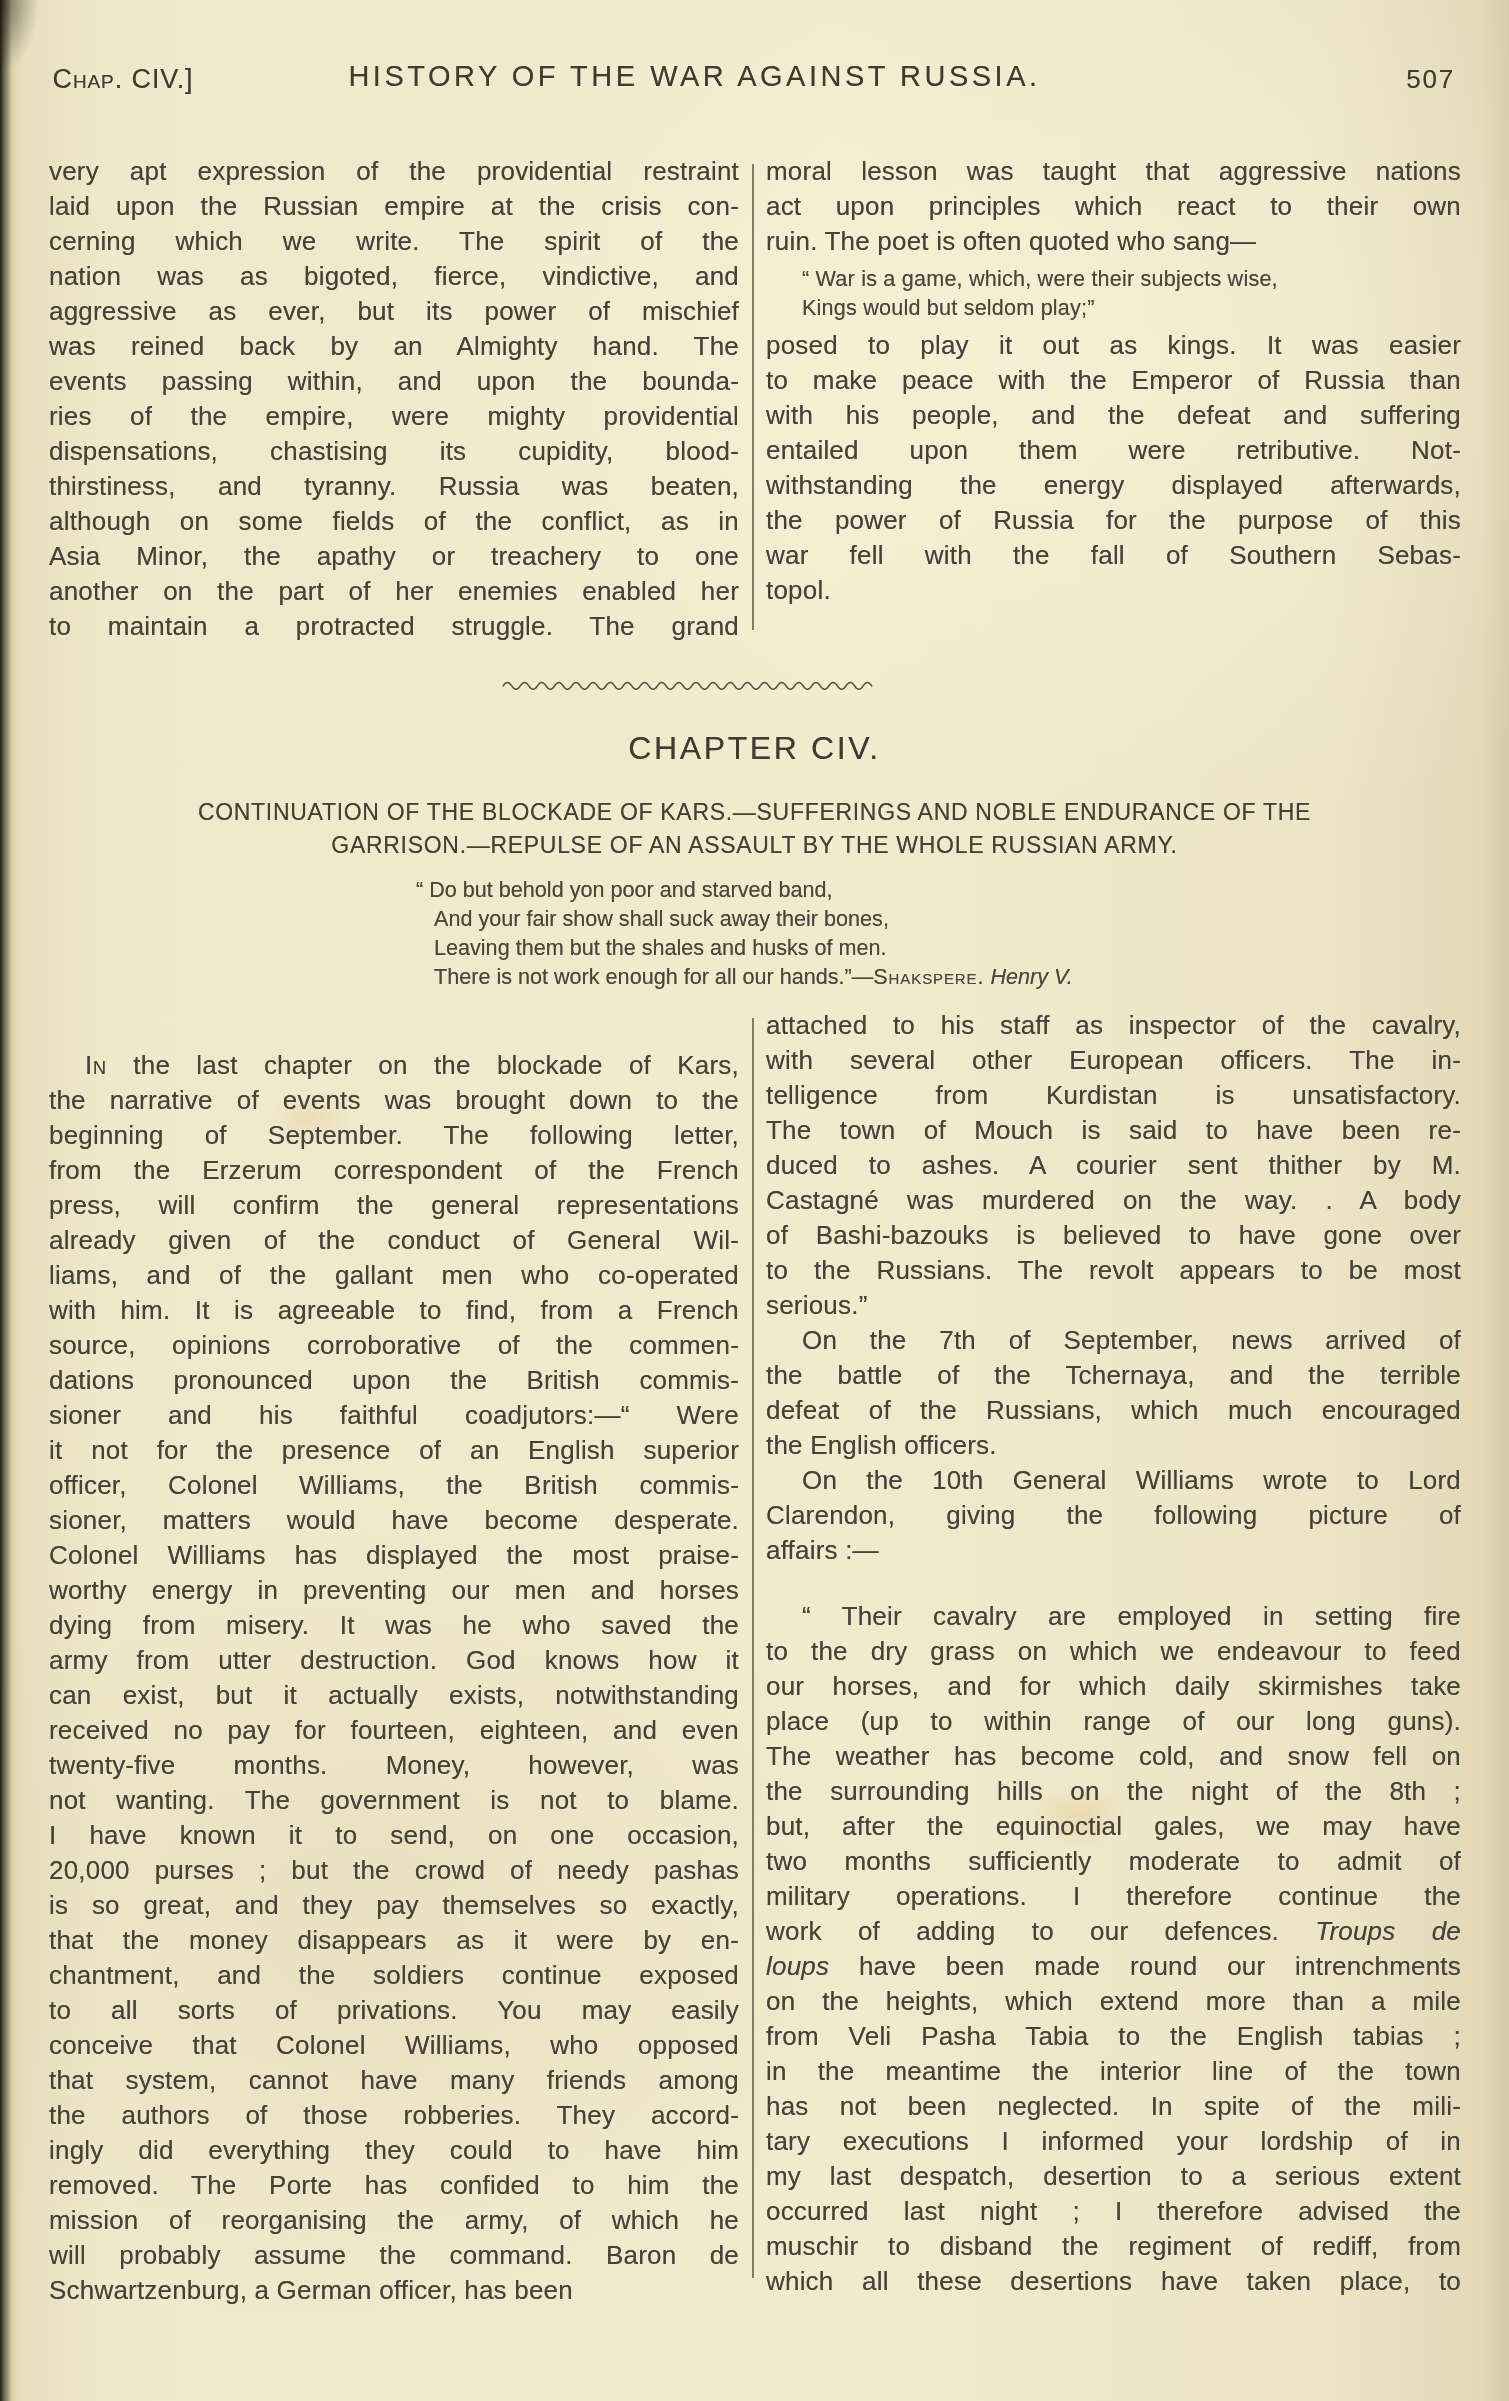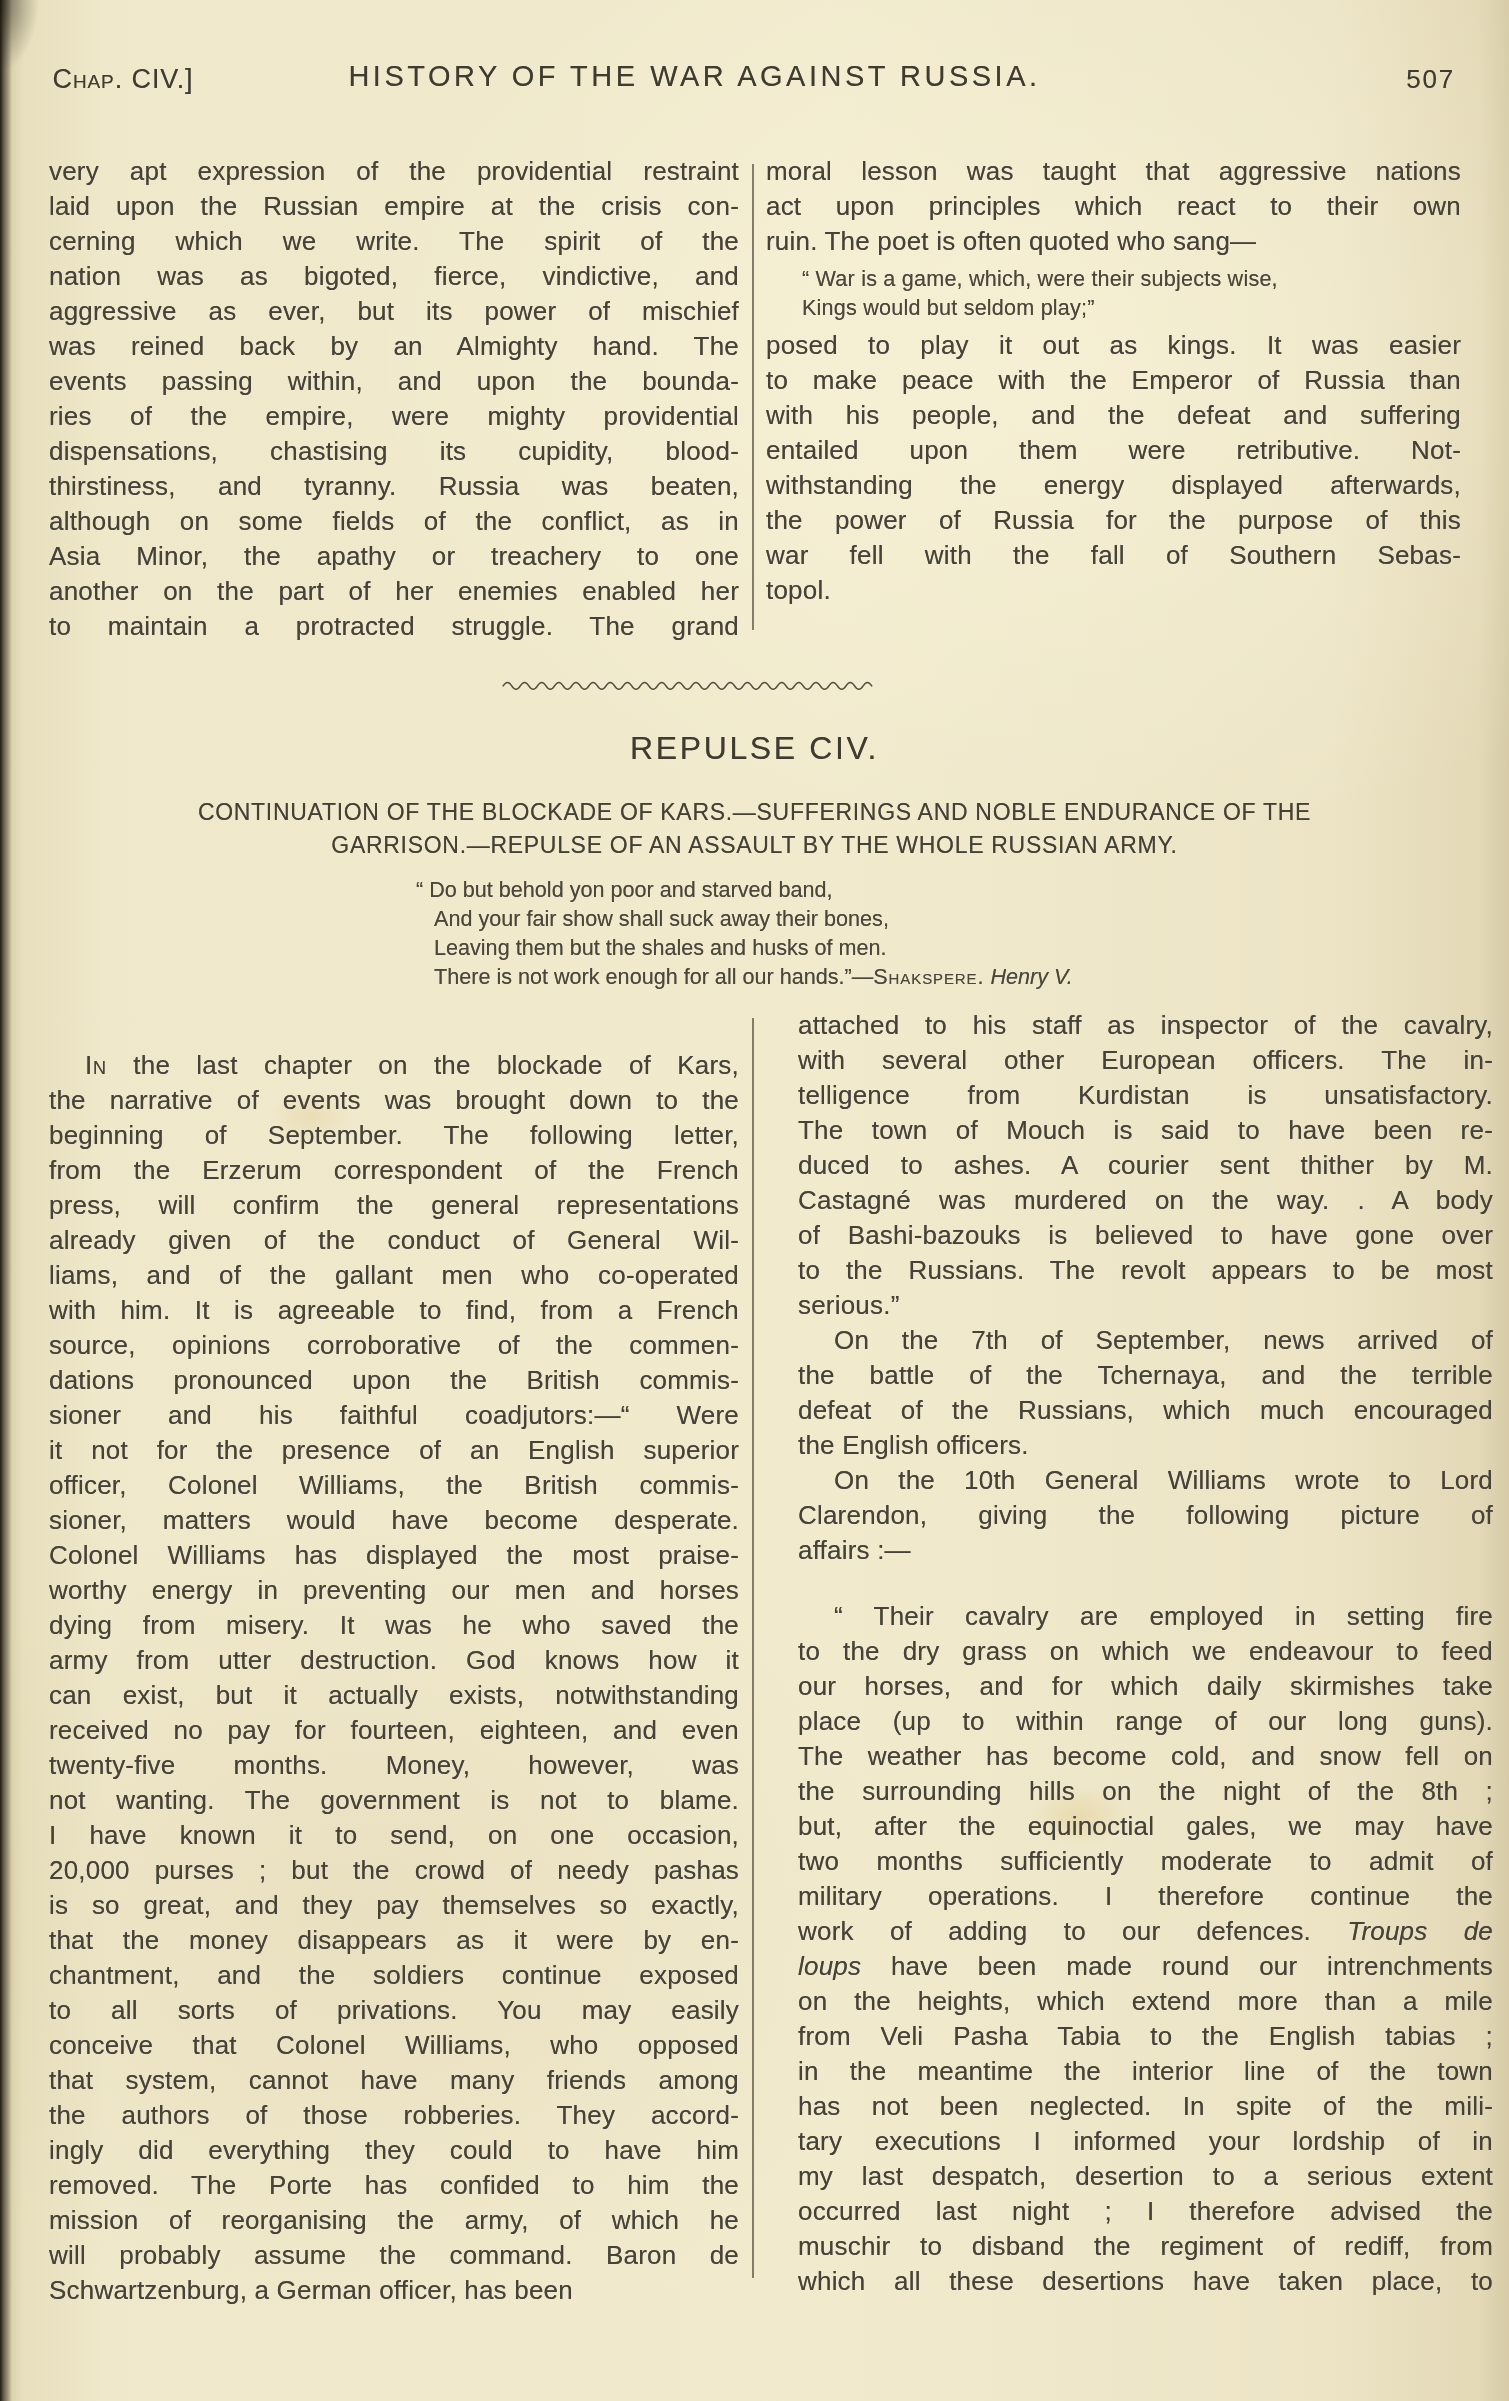--- a/index.html
+++ b/index.html
@@ -28,21 +28,21 @@
   .h-right{position:absolute;right:5.2px;top:3.5px;font-size:26px;letter-spacing:1.7px;color:#3f3b31;}
 
   .vrule{position:absolute;left:752px;width:1.7px;background:rgba(84,77,62,.7);}
   #rule-top{top:164px;height:466px;}
   #rule-body{top:1018px;height:1260px;}
 
   .col{position:absolute;}
   #intro-left{top:154px;left:49px;width:690px;}
   #intro-right{top:154px;left:766px;width:695px;}
   #body-left{top:1048px;left:49px;width:690px;}
-  #body-right{top:1008px;left:798px;width:695px;}
+  #body-right{top:1008px;left:766px;width:695px;}
 
   .line{font-size:26px;line-height:35px;text-align:justify;text-align-last:justify;
     letter-spacing:0.2px;}
   .line.end{text-align-last:left;}
   .line.ind{text-indent:36px;}
   .line.gap{margin-top:31px;}
   .line.q{font-size:21.6px;line-height:28.5px;padding-left:36px;text-align-last:left;color:#4a463c;}
   .line.qtop{margin-top:6px;}
   .line.qbot{margin-bottom:6px;}
 
@@ -107,21 +107,21 @@
       <div class="line">war fell with the fall of Southern Sebas-</div>
       <div class="line end">topol.</div>
     </div>
 
   <div class="divider">
     <svg width="380" height="12" viewBox="0 0 440 14">
       <path d="M2 8 q5 -8 10 0 t10 0 t10 0 t10 0 t10 0 t10 0 t10 0 t10 0 t10 0 t10 0 t10 0 t10 0 t10 0 t10 0 t10 0 t10 0 t10 0 t10 0 t10 0 t10 0 t10 0 t10 0 t10 0 t10 0 t10 0 t10 0 t10 0 t10 0 t10 0 t10 0 t10 0 t10 0 t10 0 t10 0 t10 0 t10 0 t10 0 t10 0 t10 0 t10 0 t10 0 t10 0 t10 0" fill="none" stroke="#554f42" stroke-width="1.8" stroke-linecap="round"></path>
     </svg>
   </div>
 
-  <div class="chapter-title">REPULSE CIV.</div>
+  <div class="chapter-title">CHAPTER CIV.</div>
 
   <div class="chapter-sub">
       <div class="subtitle-line">CONTINUATION OF THE BLOCKADE OF KARS.—SUFFERINGS AND NOBLE ENDURANCE OF THE</div>
       <div class="subtitle-line">GARRISON.—REPULSE OF AN ASSAULT BY THE WHOLE RUSSIAN ARMY.</div>
     </div>
 
   <div class="epigraph">
       <div class="ep-line">“ Do but behold yon poor and starved band,</div>
       <div class="ep-line">And your fair show shall suck away their bones,</div>
       <div class="ep-line">Leaving them but the shales and husks of men.</div>

